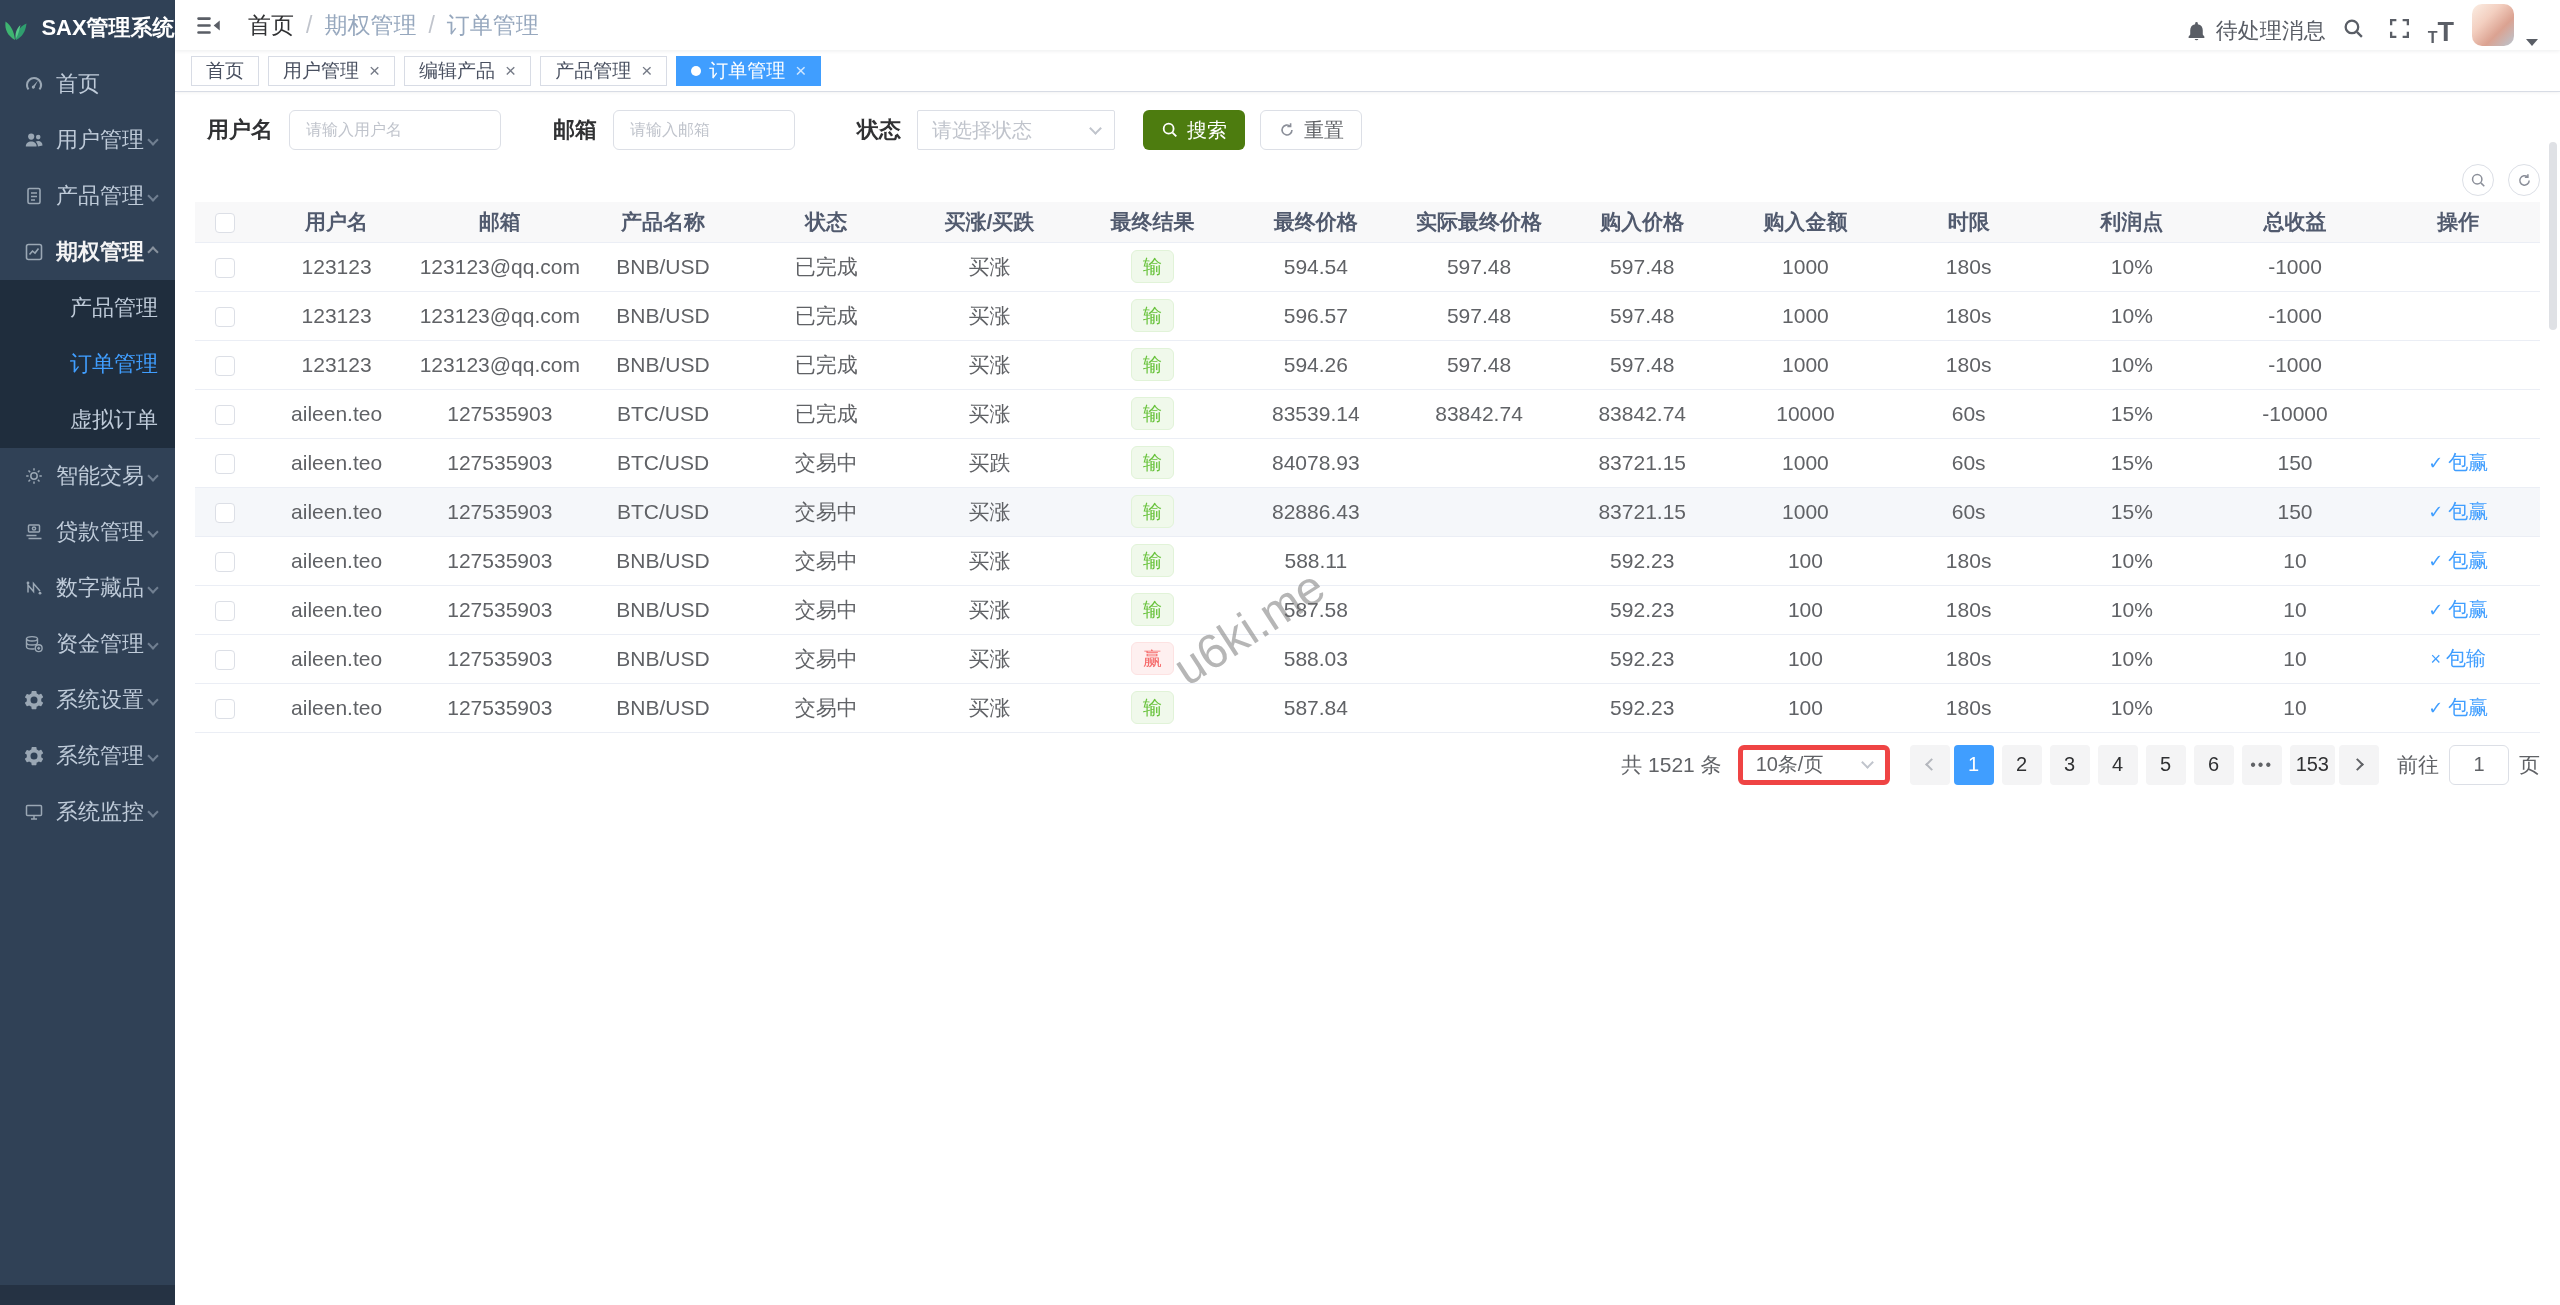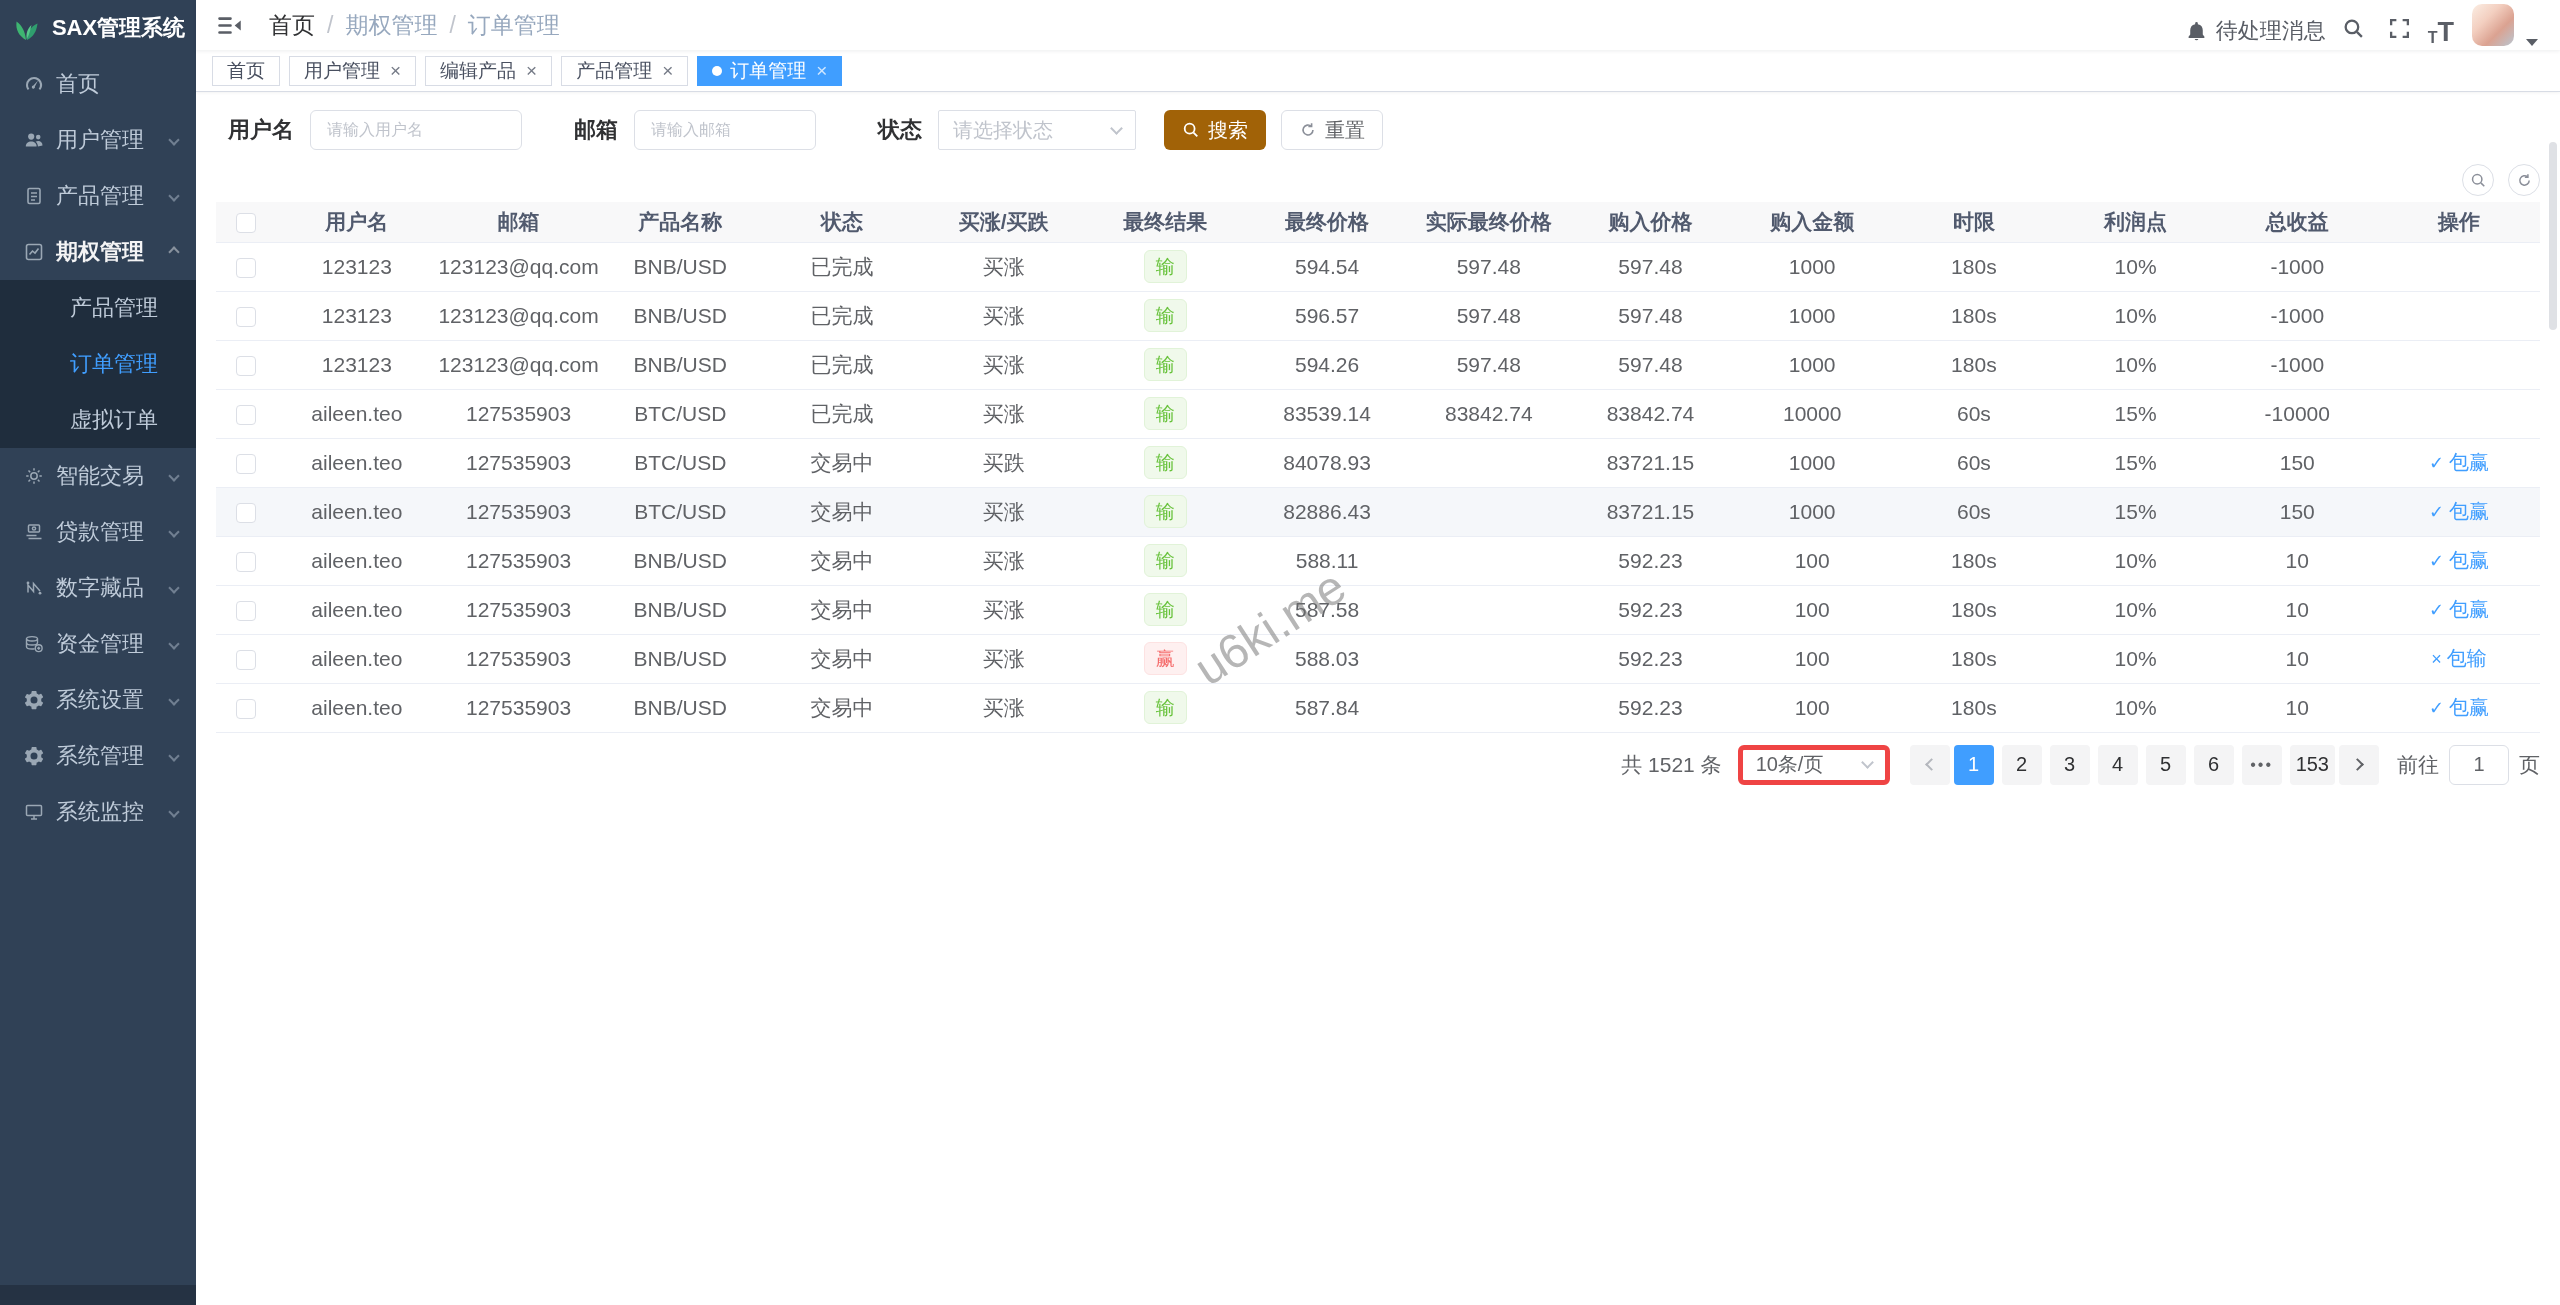--- a/index.html
+++ b/index.html
@@ -1,20 +1,20 @@
 <!DOCTYPE html>
 <html><head>
 <meta charset="utf-8">
 <style>
 *{box-sizing:border-box;margin:0;padding:0;}
 html,body{width:2560px;height:1305px;}
 body{font-family:"Liberation Sans",sans-serif;background:#fff;overflow:hidden;}
 .app{display:flex;width:2560px;height:1305px;}
 
-.sidebar{width:196px;background:#304156;flex-shrink:0;display:flex;flex-direction:column;}
+.sidebar{width:175px;background:#304156;flex-shrink:0;display:flex;flex-direction:column;}
 .logo{height:56px;display:flex;align-items:center;justify-content:center;gap:9px;color:#fff;font-weight:bold;font-size:22px;}
 .menu{flex:1;overflow:hidden;}
 .menu-item{height:56px;display:flex;align-items:center;padding:0 18px 0 23px;color:#bfcbd9;font-size:22px;cursor:pointer;}
 .menu-item .mi-icon{width:22px;height:22px;margin-right:11px;display:flex;align-items:center;justify-content:center;color:#9aa7b4;}
 .menu-item.root-active{color:#f4f4f5;font-weight:bold;}
 .menu-item .chev{margin-left:auto;}
 .chev{display:inline-block;width:8px;height:8px;border-right:2px solid currentColor;border-bottom:2px solid currentColor;transform:rotate(45deg);opacity:.45;}
 .chev.up{transform:rotate(-135deg);}
 .submenu{background:#1f2d3d;}
 .submenu-item{height:56px;display:flex;align-items:center;padding-left:70px;font-size:22px;color:#bfcbd9;cursor:pointer;}
@@ -51,21 +51,21 @@
 .content{flex:1;padding:0 20px;position:relative;}
 .filters{display:flex;align-items:center;margin-top:18px;padding-left:12px;font-size:22px;}
 .f-label{font-weight:bold;color:#303133;margin-right:16px;}
 .f-input{height:40px;border:1px solid #dcdfe6;border-radius:6px;padding:0 16px;font-size:16px;color:#606266;font-family:inherit;outline:none;}
 .f-input::placeholder{color:#c0c4cc;}
 .w-user{width:212px;margin-right:52px;}
 .w-mail{width:182px;margin-right:62px;}
 .f-select{width:198px;height:40px;border:1px solid #dcdfe6;border-radius:2px;display:flex;align-items:center;justify-content:space-between;padding:0 14px;color:#c0c4cc;font-size:20px;margin-right:28px;cursor:pointer;}
 .sel-chev{width:9px;height:9px;border-right:2px solid #c0c4cc;border-bottom:2px solid #c0c4cc;transform:rotate(45deg);margin-top:-4px;}
 .btn{height:40px;border-radius:6px;display:inline-flex;align-items:center;gap:8px;font-size:20px;padding:0 17px;cursor:pointer;border:1px solid transparent;font-family:inherit;}
-.btn-primary{background:#a16207;color:#fff;}
+.btn-primary{background:#4d7c0f;color:#fff;}
 .btn-plain{background:#fff;border-color:#dcdfe6;color:#606266;margin-left:15px;}
 
 .tools{display:flex;justify-content:flex-end;gap:14px;margin-top:14px;}
 .tool-btn{width:32px;height:32px;border:1px solid #dcdfe6;border-radius:50%;display:flex;align-items:center;justify-content:center;color:#8b8f99;background:#fff;cursor:pointer;}
 table{width:100%;border-collapse:collapse;table-layout:fixed;margin-top:6px;}
 th{height:40px;background:#f8f8f9;color:#515a6e;font-size:21px;font-weight:bold;text-align:center;border-bottom:1px solid #ebeef5;white-space:nowrap;overflow:hidden;}
 td{height:49px;font-size:21px;color:#606266;text-align:center;border-bottom:1px solid #ebeef5;white-space:nowrap;overflow:hidden;}
 tr.hl td{background:#f5f7fa;}
 .cbx{width:20px;height:20px;border:1px solid #dcdfe6;border-radius:4px;background:#fff;display:inline-block;vertical-align:middle;cursor:pointer;}
 .tag{display:inline-block;padding:4px 11px;border-radius:6px;font-size:19px;line-height:1.25;}

